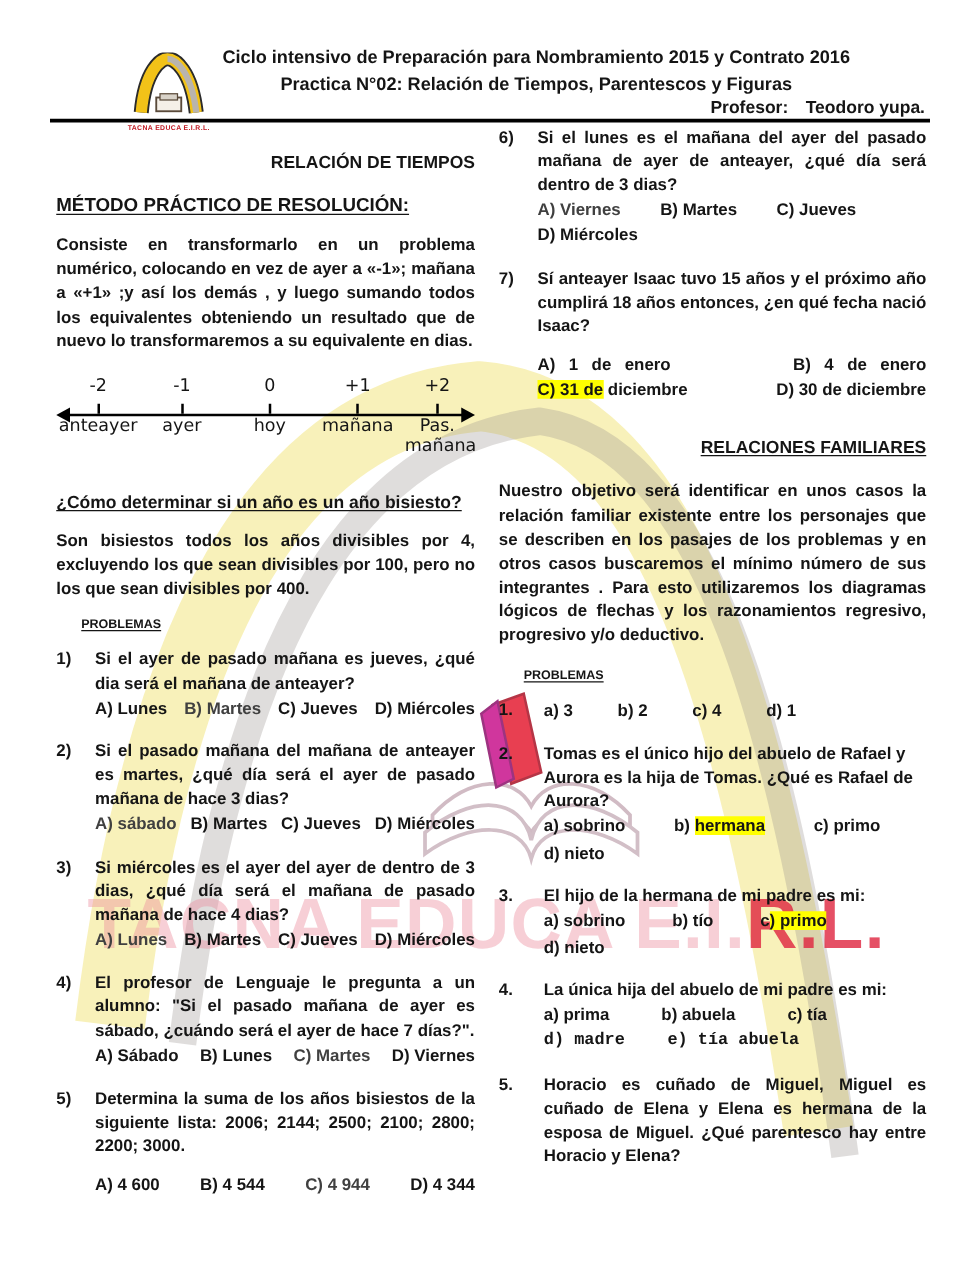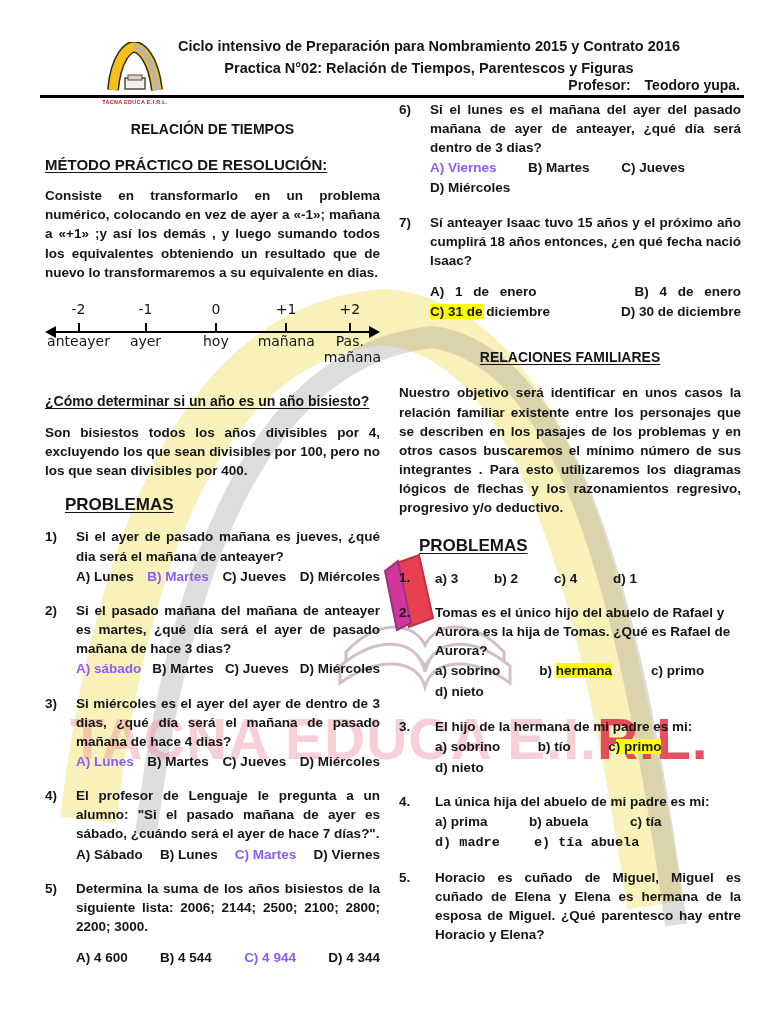--- a/index.html
+++ b/index.html
@@ -25,32 +25,32 @@
   .logo{position:absolute;left:92px;top:42px;width:86px;text-align:center;z-index:2;}
   .logo-caption{font-size:5.5px;color:#c01822;letter-spacing:0.3px;margin-top:1px;}
   
   .col{position:absolute;z-index:2;font-size:13.5px;line-height:1.42;}
   .col-left{left:45px;top:120px;width:335px;}
   .col-right{left:399px;top:100px;width:342px;}
   .center{text-align:center;}
   .just{text-align:justify;}
   .u{text-decoration:underline;text-underline-offset:2px;}
   .it{}
-  .sec-title{font-size:14px;margin-bottom:14px;}
+  .sec-title{font-size:14px;margin-bottom:14px;text-align:right;}
   .method-h{font-size:15px;margin-bottom:11px;}
   .para{margin-bottom:13px;}
-  .problems-h{font-size:17px;margin-bottom:10px;padding-left:20px;}
+  .problems-h{font-size:10px;margin-bottom:10px;padding-left:20px;}
   
   .prob{display:flex;margin-bottom:15px;}
   .pnum{flex:none;width:31px;}
   .pnum-r{flex:none;width:36px;}
   .pbody{flex:1;}
   .opts-row{display:flex;justify-content:space-between;margin-top:1px;}
   .opts-inline .opt{margin-right:26px;}
-  .red{color:#8b5cf6;}
+  .red{color:#404040;}
   .hl{background:#ffff00;}
   .w78{width:82%;}
   .w72{width:74%;}
   .w70{width:66%;}
   .w85{width:88%;}
   .gap-top{margin-top:12px;}
   .wsp{word-spacing:7px;}
   
   .timeline{position:relative;height:76px;margin:18px 0 16px 0;font-weight:400;font-family:"DejaVu Sans",sans-serif;}
   .tl-line{position:absolute;left:6px;right:6px;top:31px;height:2px;background:#000;}

